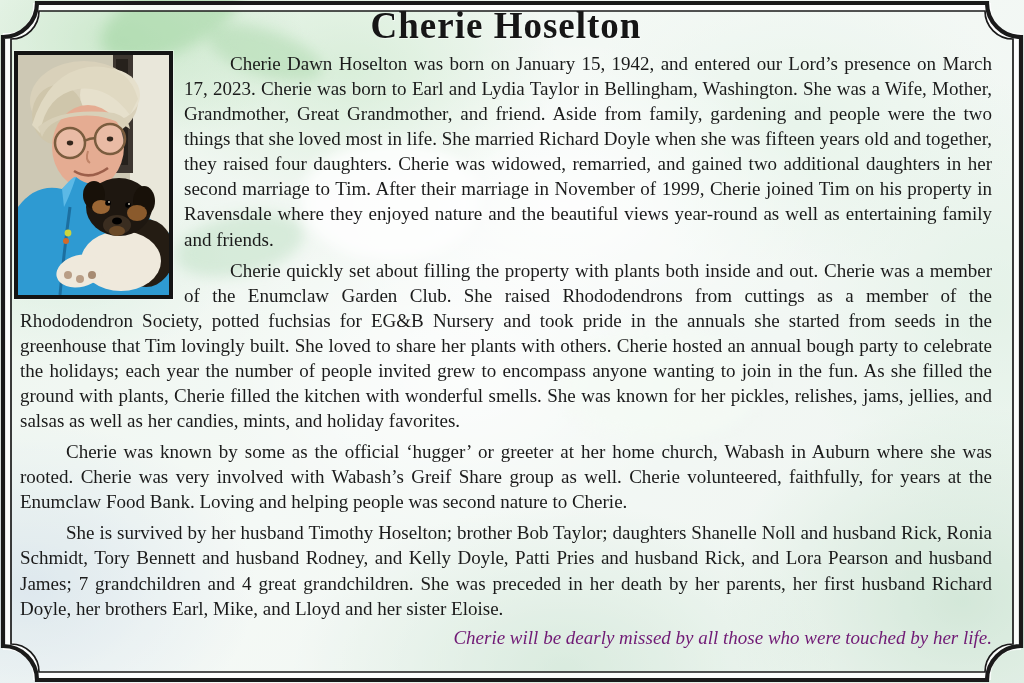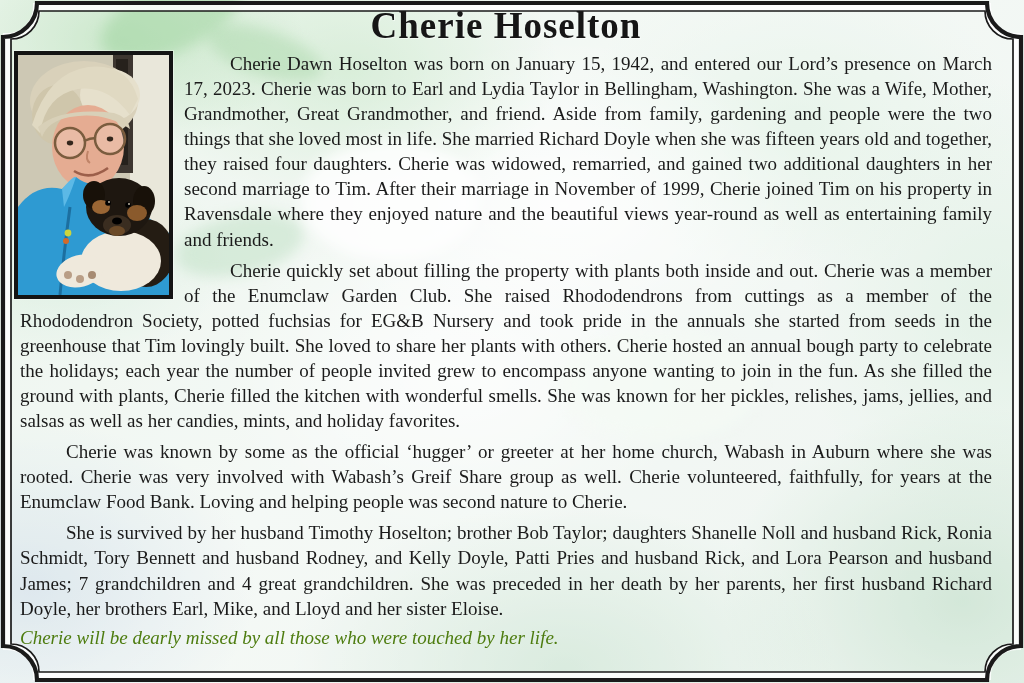--- a/index.html
+++ b/index.html
@@ -69,22 +69,22 @@
     font-size:19px;
     line-height:1.32;
     text-align:justify;
     text-indent:46px;
   }
   p.closing{
     clear:none;
     margin:3px 0 0 0;
     font-size:19px;
     font-style:italic;
-    text-align:left;
-    color:#4d7c0f;
+    text-align:right;
+    color:#701a75;
   }
 </style>
 </head>
 <body>
 
 <div class="card">
 
   <div class="bg">
     <div class="blob leaf1"></div>
     <div class="blob leaf2"></div>

